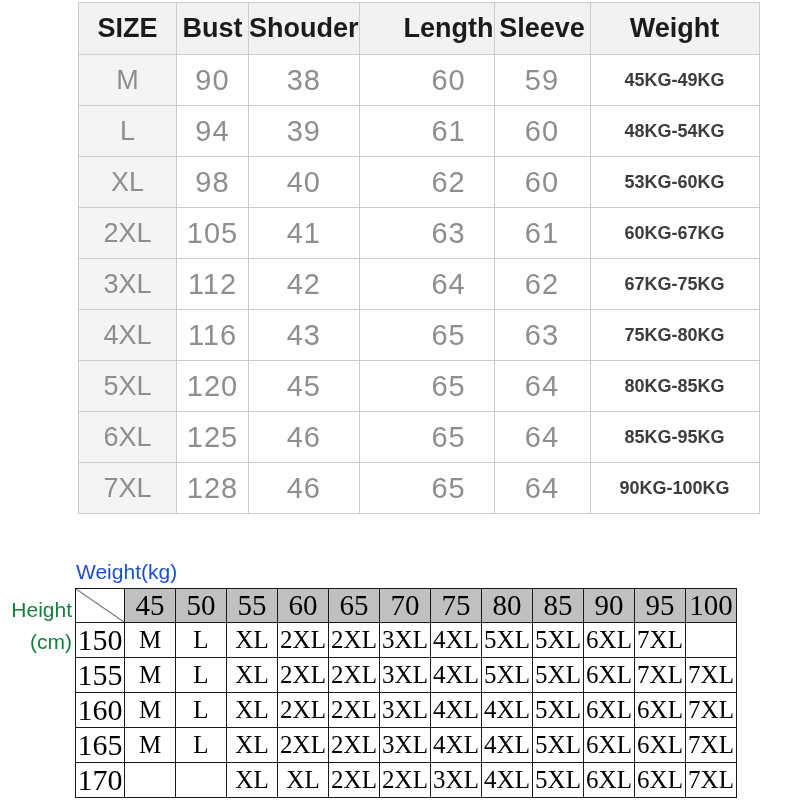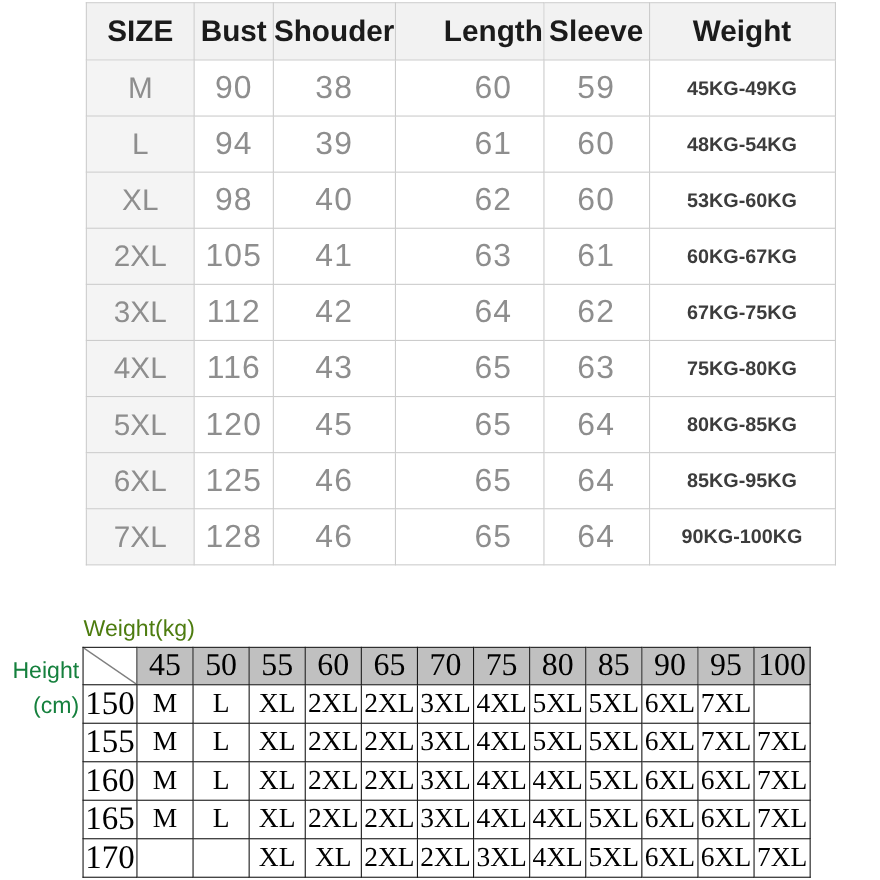--- a/index.html
+++ b/index.html
@@ -68,21 +68,21 @@
     font-size:29px; font-weight:normal; width:51px;
   }
   #matrix-table td { font-size:25px; font-weight:normal; width:51px; }
   #matrix-table tbody th { font-size:30px; font-weight:normal; background:#fff; }
   .corner-cell { background:#ffffff; position:relative; width:49px; }
   .corner-cell svg { position:absolute; left:0; top:0; width:100%; height:100%; display:block; }
 
   
   #weight-kg-label {
     position:absolute; left:76px; top:560px;
-    font-size:21px; color:#4d7c0f; white-space:nowrap;
+    font-size:21px; color:#1d4ed8; white-space:nowrap;
   }
   #height-label {
     position:absolute; left:0; top:594px; width:72px;
     text-align:right; font-size:21px; color:#15803d; line-height:32px;
   }
 </style>
 </head>
 <body>
 
 <div id="canvas">

